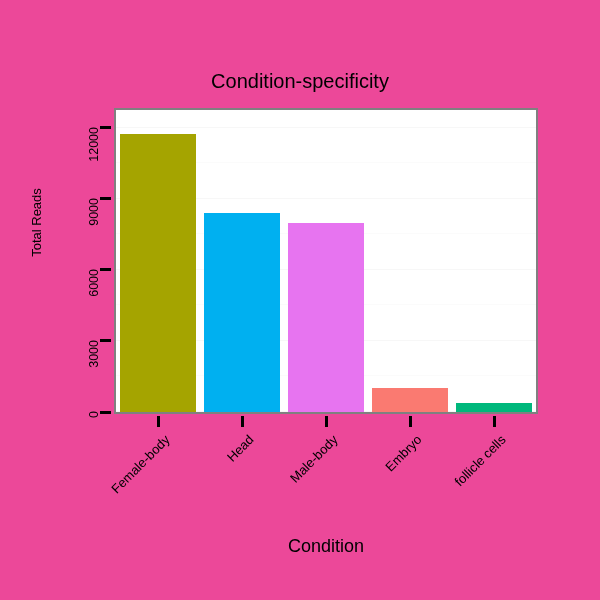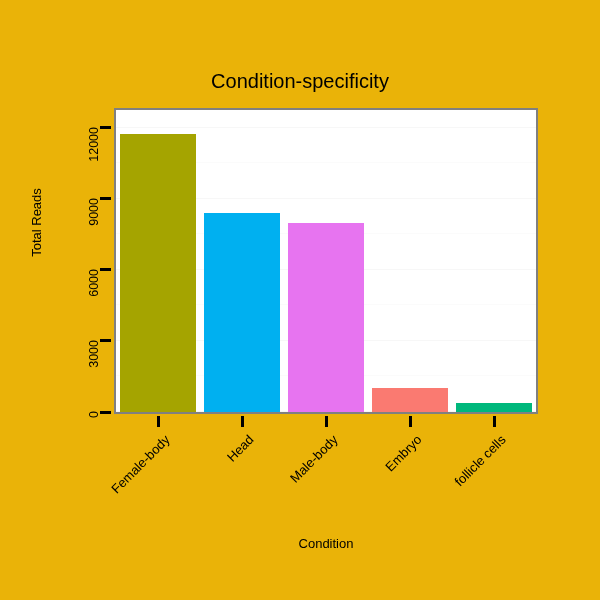--- a/index.html
+++ b/index.html
@@ -11,21 +11,21 @@
     width: 600px;
     height: 600px;
     font-family: "Liberation Sans", sans-serif;
     color: #000000;
     overflow: hidden;
   }
   #chart-root {
     position: relative;
     width: 600px;
     height: 600px;
-    background: #eab308;
+    background: #ec4899;
   }
 
   
   #chart-title {
     position: absolute;
     left: 0;
     top: 70px;
     width: 600px;
     text-align: center;
     font-size: 20px;
@@ -48,21 +48,21 @@
     white-space: nowrap;
   }
 
   
   #x-axis-title {
     position: absolute;
     left: 114px;
     top: 536px;
     width: 424px;
     text-align: center;
-    font-size: 13px;
+    font-size: 18px;
     color: #000000;
   }
 
   
   #plot-panel {
     position: absolute;
     left: 114px;
     top: 108px;
     width: 424px;
     height: 306px;

